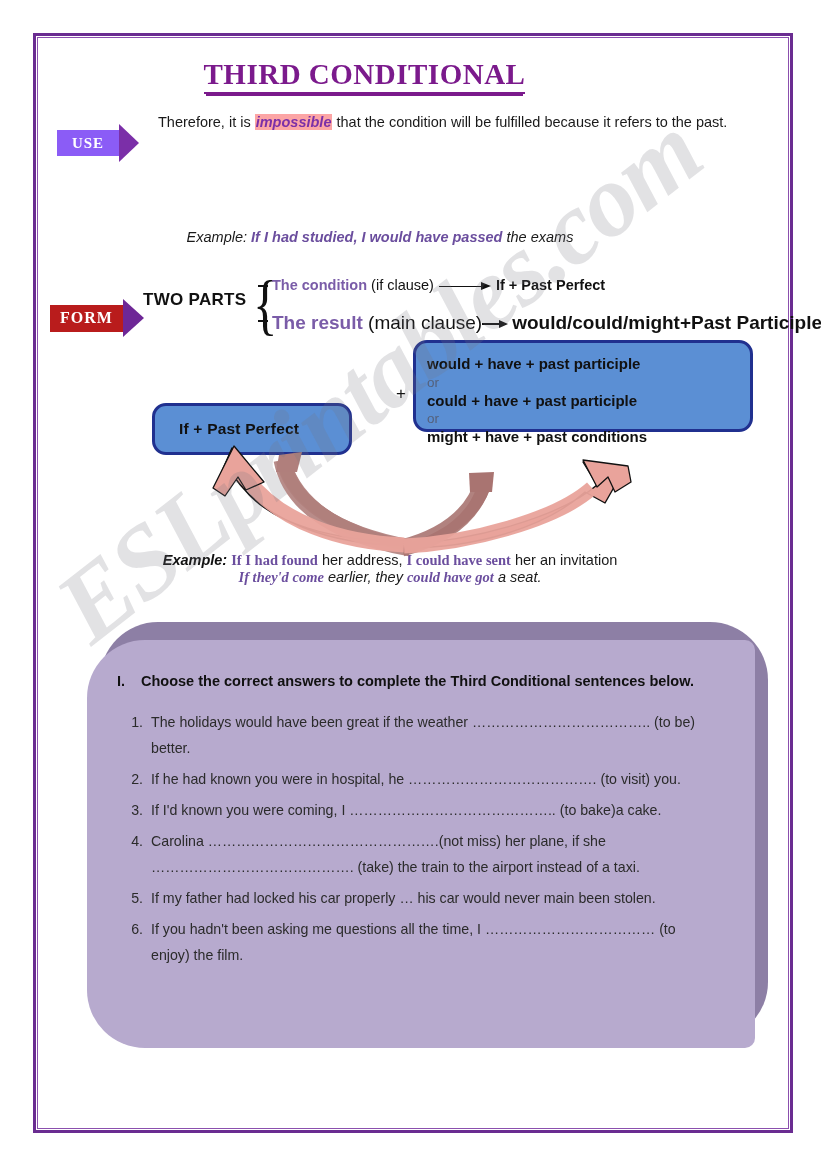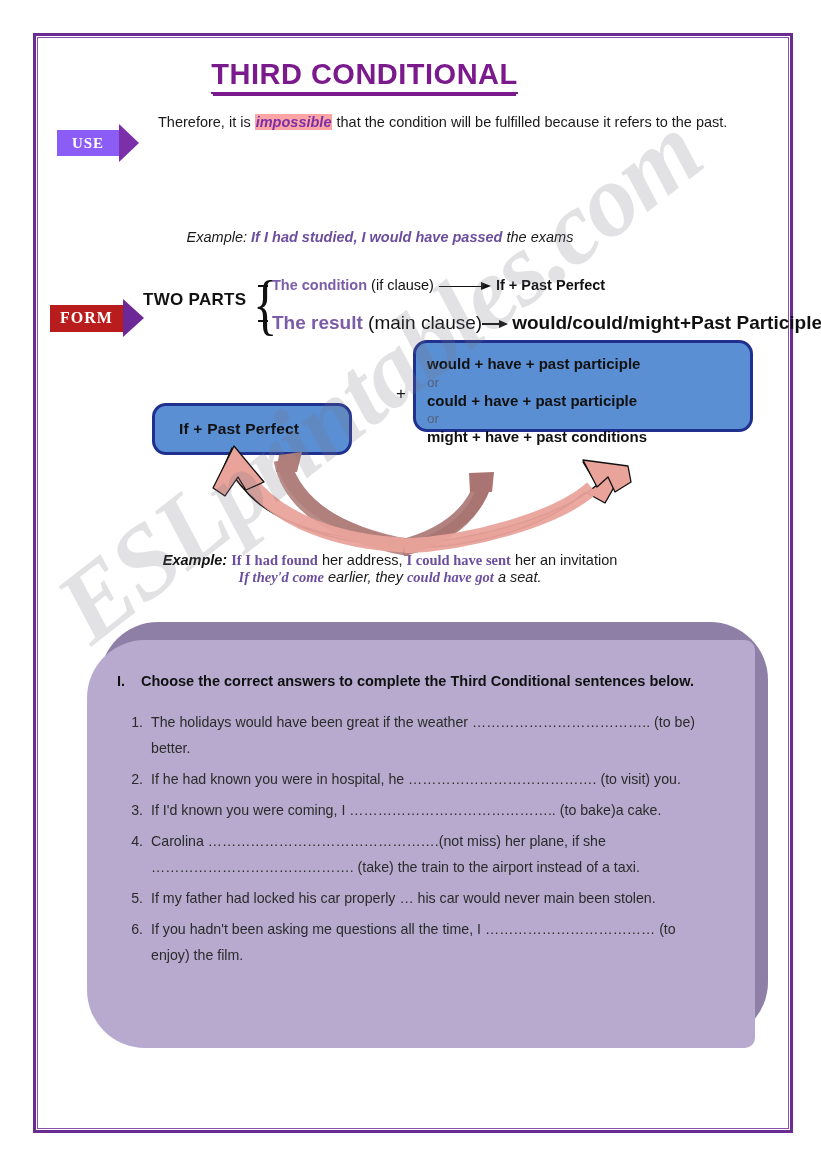--- a/index.html
+++ b/index.html
@@ -33,21 +33,21 @@
     color:rgba(120,120,128,0.21);
     white-space:nowrap;
     letter-spacing:-2px;
   }
   .content{position:absolute;left:0;top:0;width:821px;height:1169px;z-index:2;}
 
   
   .title{
     position:absolute;left:0;top:58px;width:729px;
     text-align:center;
-    font-family:Liberation Sans, sans-serif;
+    font-family:Liberation Serif, serif;
     font-size:29px;font-weight:bold;
     color:#7b1a8c;
     letter-spacing:0.5px;
   }
   .title-u{
     border-bottom:2px solid #7b1a8c;
     padding-bottom:2px;
     box-shadow:0 4px 0 -2px #7b1a8c;
   }
 

